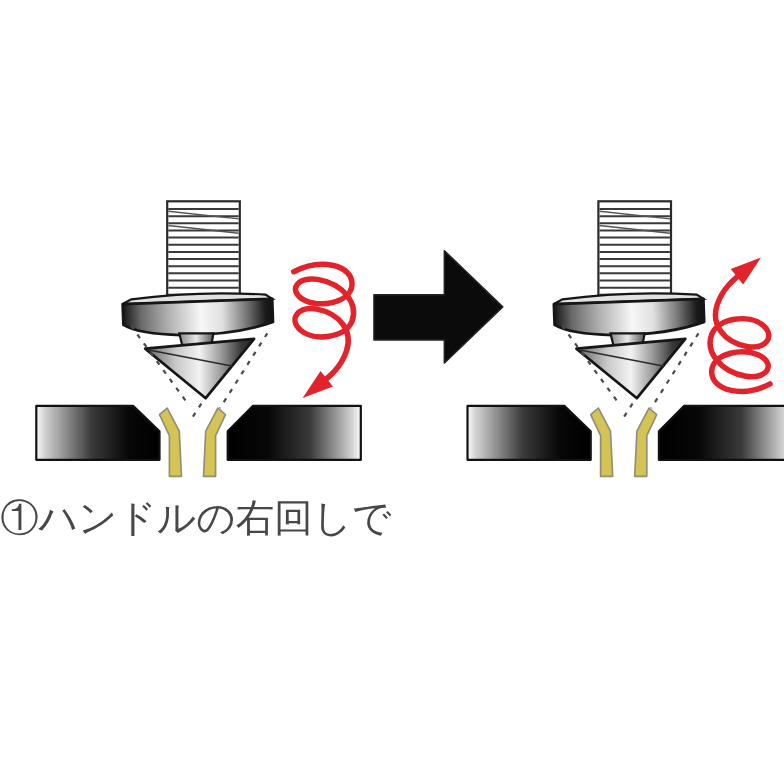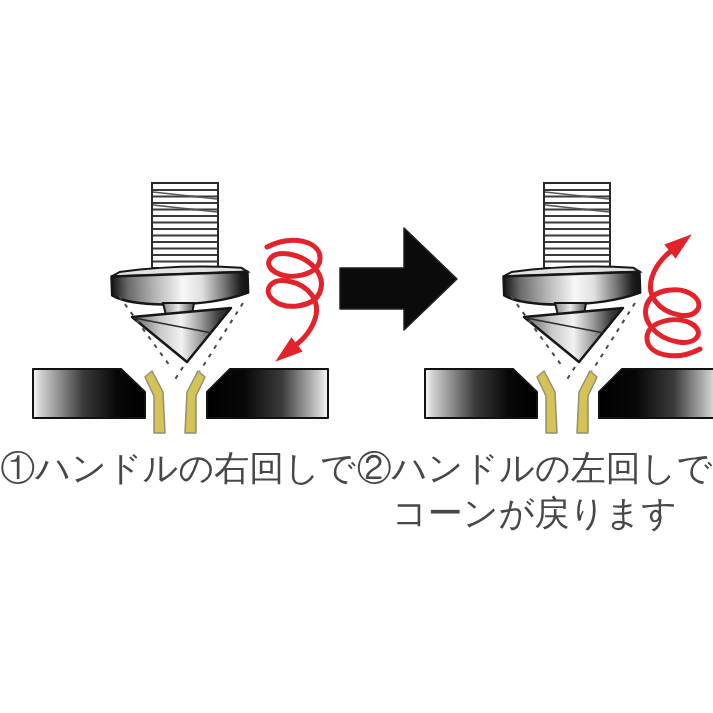--- a/index.html
+++ b/index.html
@@ -1,21 +1,21 @@
 <!DOCTYPE html>
 <html style="--background: #ffffff; --spiral-red: #e2232b; --burr-yellow: #d5c355; --arrow-black: #0b0b0b; --text-gray: #474747;"><head>
 <meta charset="utf-8">
 <style>
   html,body{margin:0;padding:0;background:#fff;}
   .canvas{
     position:relative;
     width:713px;height:600px;
     background:var(--background,#ffffff);
     overflow:hidden;
-    font-family:Liberation Mono, monospace;
+    font-family:Liberation Sans, sans-serif;
   }
   .diagram-svg{position:absolute;left:0;top:0;}
   .caption{
     position:absolute;
     top:449px;
     text-align:center;
     color:var(--text-gray,#474747);
     font-size:35px;
     line-height:45px;
     white-space:nowrap;
@@ -136,18 +136,14 @@
 
     <use href="#toolfig" transform="translate(392,0)"></use>
     <use href="#workpiece" transform="translate(392,0)"></use>
     <use href="#spiralCW" transform="rotate(180 483.5 298)"></use>
   </svg>
 
   <div class="caption caption-step1">
     <div>①ハンドルの右回しで</div>
   </div>
 
-  <div class="caption caption-step2">
-    <div>②ハンドルの左回しで</div>
-    <div>コーンが戻ります</div>
-  </div>
 
 </div>
 
 </body></html>

